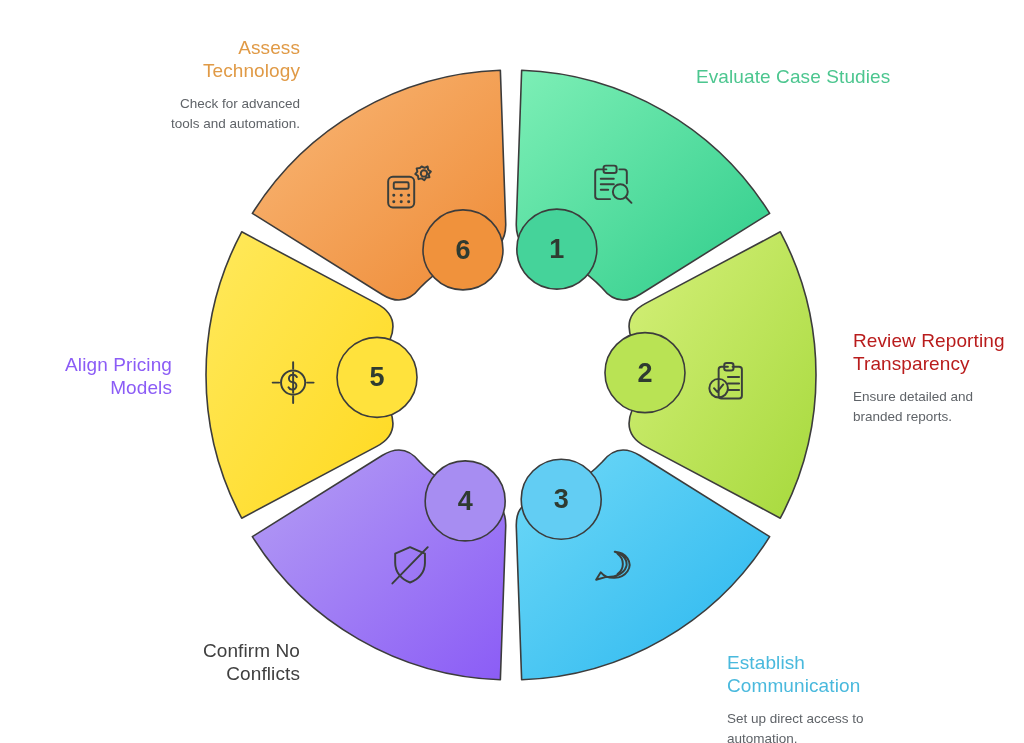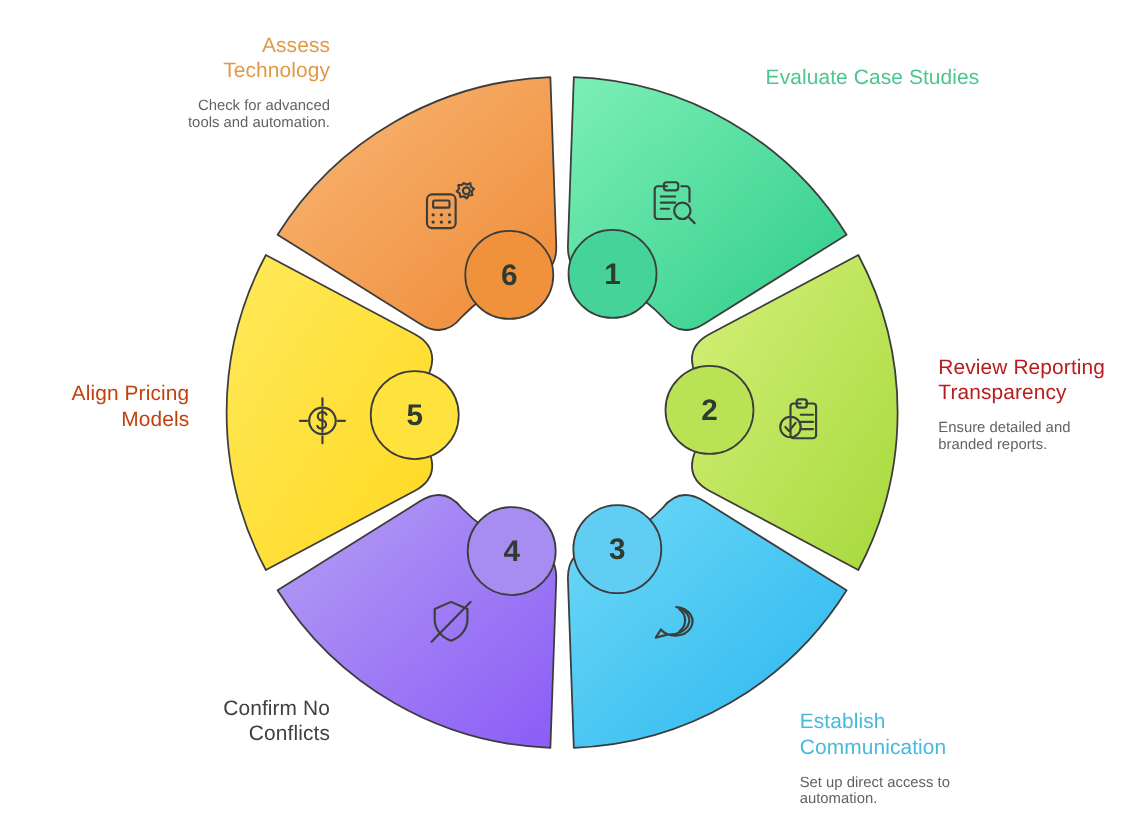--- a/index.html
+++ b/index.html
@@ -27,26 +27,26 @@
     height: 743px;
   }
   .label-block {
     position: absolute;
     width: 200px;
   }
   .label-title {
     font-size: 19px;
     line-height: 23px;
     font-weight: 400;
-    margin: 2px 0 12px 0;
+    margin: 8px 0 12px 0;
     letter-spacing: 0.1px;
   }
   .label-desc {
     font-size: 13.5px;
-    line-height: 15px;
+    line-height: 20px;
     color: #5f6368;
     margin: 0;
   }
   .align-left  { text-align: left; }
   .align-right { text-align: right; }
 
   
   #lbl-1 { left: 696px; top: 57px;  }
   #lbl-2 { left: 853px; top: 321px; width: 172px; }
   #lbl-3 { left: 727px; top: 643px; }
@@ -214,21 +214,21 @@
   <div class="label-block align-left" id="lbl-3">
     <p class="label-title" style="color: rgb(73, 185, 221);">Establish Communication</p>
     <p class="label-desc">Set up direct access to automation.</p>
   </div>
 
   <div class="label-block align-right" id="lbl-4">
     <p class="label-title" style="color: #404040;">Confirm No Conflicts</p>
   </div>
 
   <div class="label-block align-right" id="lbl-5">
-    <p class="label-title" style="color: #c2410c;">Align Pricing Models</p>
+    <p class="label-title" style="color: #8b5cf6;">Align Pricing Models</p>
   </div>
 
   <div class="label-block align-right" id="lbl-6">
     <p class="label-title" style="color: rgb(224, 154, 70);">Assess Technology</p>
     <p class="label-desc">Check for advanced tools and automation.</p>
   </div>
 
 </div>
 
 </body></html>

